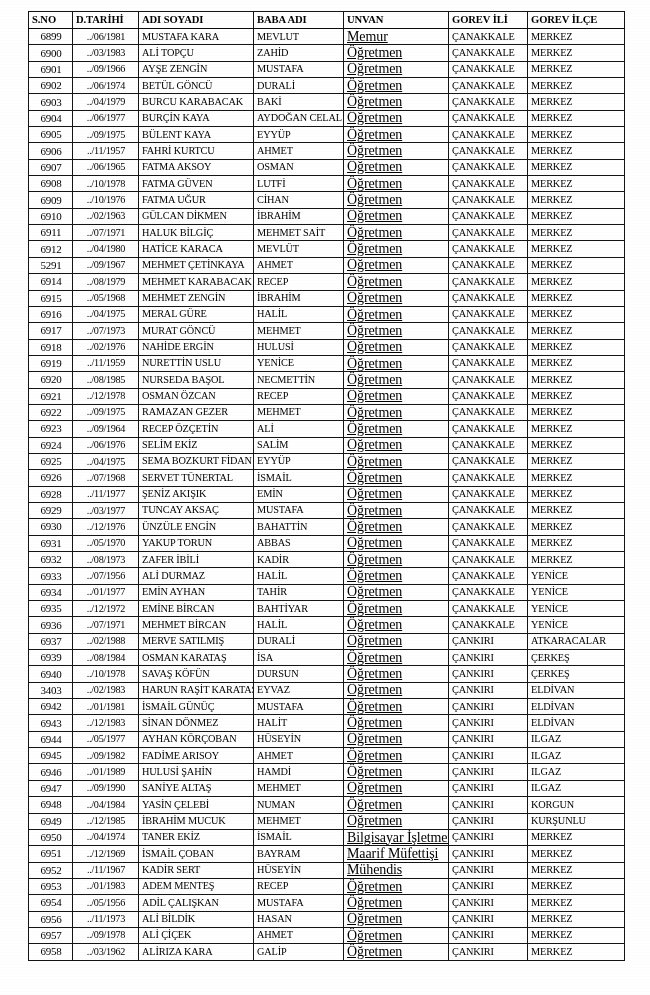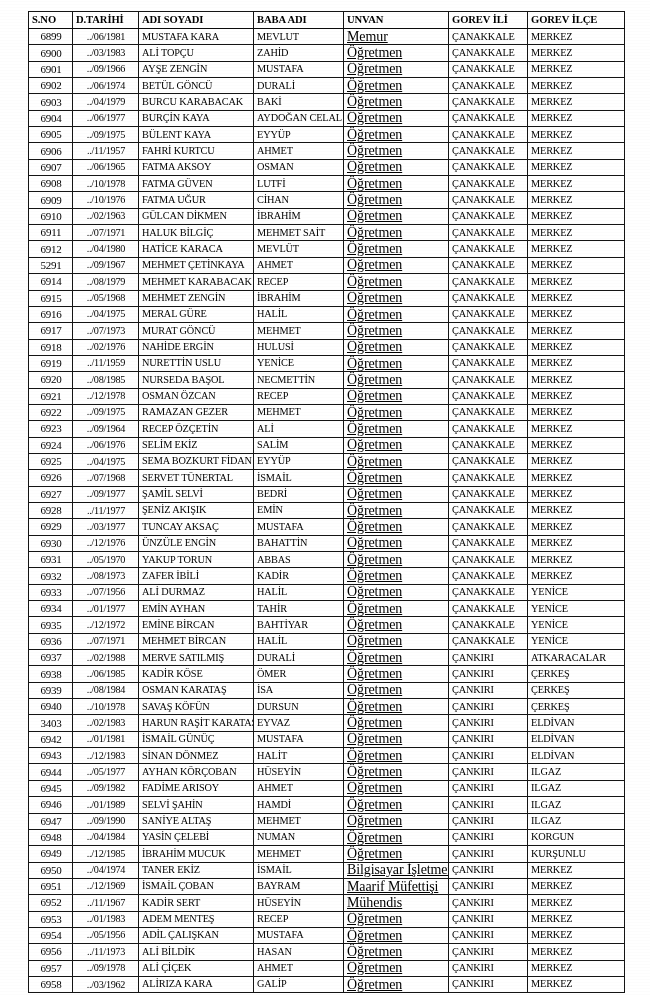--- a/index.html
+++ b/index.html
@@ -366,29 +366,20 @@
           <tr>
             <td class="sno">6926</td>
             <td class="dt">../07/1968</td>
             <td class="ad">SERVET TÜNERTAL</td>
             <td class="baba">İSMAİL</td>
             <td class="unvan">Öğretmen</td>
             <td class="il">ÇANAKKALE</td>
             <td class="ilce">MERKEZ</td>
           </tr>
           <tr>
-            <td class="sno">6927</td>
-            <td class="dt">../09/1977</td>
-            <td class="ad">ŞAMİL SELVİ</td>
-            <td class="baba">BEDRİ</td>
-            <td class="unvan">Öğretmen</td>
-            <td class="il">ÇANAKKALE</td>
-            <td class="ilce">MERKEZ</td>
-          </tr>
-          <tr>
             <td class="sno">6928</td>
             <td class="dt">../11/1977</td>
             <td class="ad">ŞENİZ AKIŞIK</td>
             <td class="baba">EMİN</td>
             <td class="unvan">Öğretmen</td>
             <td class="il">ÇANAKKALE</td>
             <td class="ilce">MERKEZ</td>
           </tr>
           <tr>
             <td class="sno">6929</td>
@@ -465,29 +456,20 @@
           <tr>
             <td class="sno">6937</td>
             <td class="dt">../02/1988</td>
             <td class="ad">MERVE SATILMIŞ</td>
             <td class="baba">DURALİ</td>
             <td class="unvan">Öğretmen</td>
             <td class="il">ÇANKIRI</td>
             <td class="ilce">ATKARACALAR</td>
           </tr>
           <tr>
-            <td class="sno">6938</td>
-            <td class="dt">../06/1985</td>
-            <td class="ad">KADİR KÖSE</td>
-            <td class="baba">ÖMER</td>
-            <td class="unvan">Öğretmen</td>
-            <td class="il">ÇANKIRI</td>
-            <td class="ilce">ÇERKEŞ</td>
-          </tr>
-          <tr>
             <td class="sno">6939</td>
             <td class="dt">../08/1984</td>
             <td class="ad">OSMAN KARATAŞ</td>
             <td class="baba">İSA</td>
             <td class="unvan">Öğretmen</td>
             <td class="il">ÇANKIRI</td>
             <td class="ilce">ÇERKEŞ</td>
           </tr>
           <tr>
             <td class="sno">6940</td>
@@ -539,21 +521,21 @@
             <td class="dt">../09/1982</td>
             <td class="ad">FADİME ARISOY</td>
             <td class="baba">AHMET</td>
             <td class="unvan">Öğretmen</td>
             <td class="il">ÇANKIRI</td>
             <td class="ilce">ILGAZ</td>
           </tr>
           <tr>
             <td class="sno">6946</td>
             <td class="dt">../01/1989</td>
-            <td class="ad">SELVİ ŞAHİN</td>
+            <td class="ad">HULUSİ ŞAHİN</td>
             <td class="baba">HAMDİ</td>
             <td class="unvan">Öğretmen</td>
             <td class="il">ÇANKIRI</td>
             <td class="ilce">ILGAZ</td>
           </tr>
           <tr>
             <td class="sno">6947</td>
             <td class="dt">../09/1990</td>
             <td class="ad">SANİYE ALTAŞ</td>
             <td class="baba">MEHMET</td>

